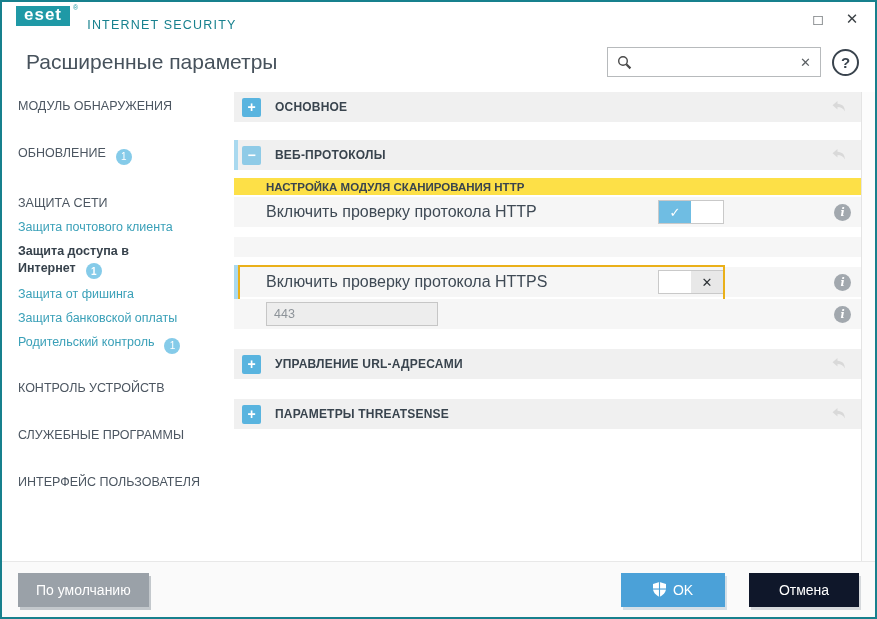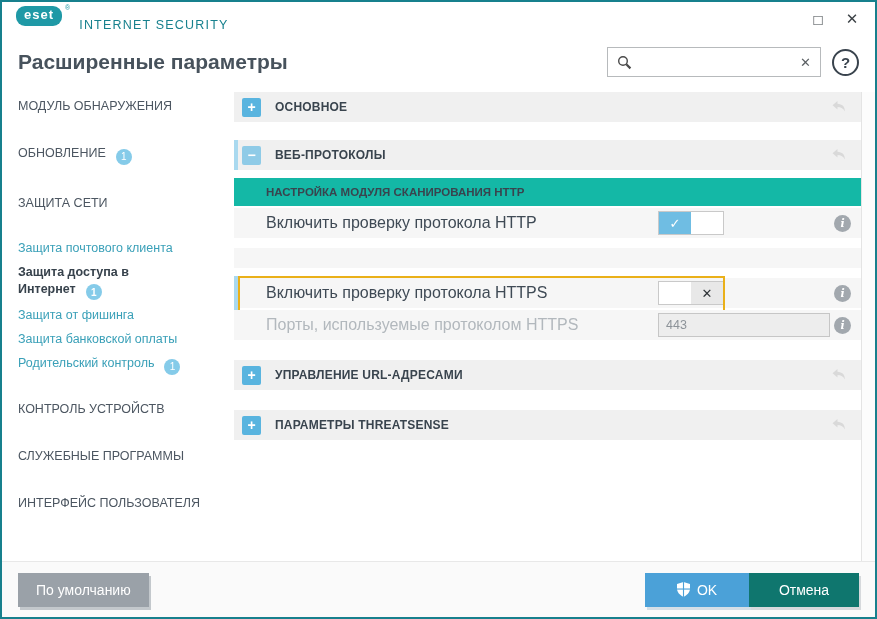--- a/index.html
+++ b/index.html
@@ -13,69 +13,69 @@
     width:877px; height:619px;
     border:2px solid #17808d;
     background:#ffffff;
     display:flex; flex-direction:column;
     position:relative; overflow:hidden;
   }
   
   .titlebar { height:34px; flex:none; display:flex; align-items:center; padding:0 6px 0 14px; }
   .brand { display:flex; align-items:flex-start; gap:9px; }
   .logo {
-    background:#1f99a6; color:#fff; font-weight:bold; font-size:13px;
-    padding:1px 8px 3px; border-radius:9px; letter-spacing:1px; line-height:16px;
+    background:#1f99a6; color:#fff; font-weight:bold; font-size:17px;
+    padding:1px 8px 3px; border-radius:0; letter-spacing:1px; line-height:16px;
   }
   .regmark { color:#1f99a6; font-size:7px; margin-left:-6px; margin-top:-2px; }
   .product { color:#17818e; font-size:12.5px; letter-spacing:1.2px; margin-top:12px; }
   .winbtns { margin-left:auto; display:flex; }
   .winbtn { width:34px; height:28px; display:flex; align-items:center; justify-content:center;
             color:#3c4246; font-size:15px; cursor:default; }
   
   .header { height:52px; flex:none; display:flex; align-items:center; padding:0 16px; }
-  .page-title { font-size:21px; font-weight:bold; color:#47525c; margin:0; }
+  .page-title { font-size:21px; font-weight:normal; color:#47525c; margin:8px; }
   .header-right { margin-left:auto; display:flex; align-items:center; gap:11px; }
   .searchbox { width:214px; height:30px; border:1px solid #b7babc; background:#fff;
                display:flex; align-items:center; padding:0 9px; gap:7px; }
   .searchbox input { border:none; outline:none; flex:1; min-width:0; font-size:13px;
                      font-family:inherit; background:transparent; color:#333; }
   .search-clear { color:#5a5f63; font-size:13px; line-height:1; cursor:pointer; }
   .help-circle { width:27px; height:27px; border:2px solid #39434d; border-radius:50%;
                  display:flex; align-items:center; justify-content:center;
                  color:#39434d; font-size:15px; font-weight:bold; }
   
   .bodyrow { flex:1; display:flex; min-height:0; }
   .sidebar { width:232px; flex:none; padding:10px 0 0 16px; }
   .nav-item { display:block; cursor:pointer; line-height:17px; }
   .nav-section { font-size:12.5px; color:#4c5661; margin-top:30px; width:200px; }
   .nav-section:first-child { margin-top:0; }
   .nav-section.active { color:#2f9fb8; }
   .nav-sub { font-size:12.5px; color:#3aa0b8; margin-top:7px; width:180px; }
-  .nav-sub.first { margin-top:28px; }
+  .nav-sub.first { margin-top:7px; }
   .nav-sub.selected { color:#37424c; font-weight:bold; width:172px; }
   .nav-gap { margin-top:26px; }
   .badge { display:inline-flex; width:16px; height:16px; border-radius:50%;
            background:#85cbe9; color:#fff; font-size:10px; align-items:center;
            justify-content:center; margin-left:10px; vertical-align:-3px; }
   
   .content { flex:1; min-width:0; display:flex; padding-top:4px; }
   .content-main { flex:1; min-width:0; }
   .scrolltrack { width:14px; flex:none; border-left:1px solid #e4e4e4; background:#fcfcfc; }
   .sec { height:30px; background:#f0f0f0; display:flex; align-items:center;
          padding:0 10px 0 8px; gap:14px; position:relative; cursor:pointer; }
   .sec.modified::before { content:""; position:absolute; left:0; top:0; bottom:0;
          width:4px; background:#a9d9ef; }
   .expander { width:19px; height:19px; border-radius:2px; background:#59b4df; color:#fff;
               font-size:14px; font-weight:bold; line-height:1; display:flex;
               align-items:center; justify-content:center; flex:none; cursor:pointer; }
   .expander.minus { background:#8fcbe7; }
   .sec-label { font-size:12px; font-weight:bold; color:#39444e; letter-spacing:0.2px; }
   .undo { margin-left:auto; margin-right:4px; cursor:pointer; display:flex; }
-  .grp { height:28px; background:#14b8a6; display:flex; align-items:center;
+  .grp { height:17px; background:#fde047; display:flex; align-items:center;
          padding-left:32px; margin-bottom:2px; }
   .grp-label { font-size:11.5px; font-weight:bold; color:#39444e; }
   .row { min-height:30px; background:#f6f6f6; display:flex; align-items:center;
          padding-left:32px; margin-bottom:2px; position:relative; }
   .row-label { font-size:16px; color:#3f4a55; width:392px; flex:none; }
   .row-label.disabled { color:#b2b8bd; }
   .toggle { width:66px; height:24px; border:1px solid #c9c9c9; background:#fff;
             display:flex; flex:none; cursor:pointer; }
   .toggle-half { flex:1; display:flex; align-items:center; justify-content:center;
                  font-size:13px; font-weight:bold; }
@@ -99,21 +99,21 @@
   .sec-gap { height:18px; }
   
   .footer { height:56px; flex:none; background:#fafafa; border-top:1px solid #e8e8e8;
             display:flex; align-items:center; padding:0 16px;justify-content:space-between; }
   .btn { height:34px; border:none; color:#fff; font-size:14px; font-family:inherit;
          display:flex; align-items:center; justify-content:center; cursor:pointer; }
   .btn-default { background:#9aa1a8; min-width:126px; padding:0 18px;
                  box-shadow:2px 3px 0 #c3c8cc; }
   .btn-ok { background:#4ba1d8; width:104px; margin-left:auto; gap:7px;
             box-shadow:2px 3px 0 #d4dfe7; }
-  .btn-cancel { background:#0f766e; width:110px; 
+  .btn-cancel { background:#0f172a; width:110px; margin-left:24px;
                 box-shadow:2px 3px 0 #d6d9dc; }
 </style>
 </head>
 <body>
 
 <div class="window">
 
   <div class="titlebar">
     <div class="brand">
       <span class="logo">eset</span>
@@ -224,21 +224,20 @@
 
         <div class="row highlight">
           <span class="row-label">Включить проверку протокола HTTPS</span>
           <span class="toggle off">
             <span class="toggle-half left"></span>
             <span class="toggle-half right">✕</span>
           </span>
           <span class="info-icon">i</span>
         </div>
         <div class="row">
-          <span class="row-label disabled">Порты, используемые протоколом HTTPS</span>
           <input class="ports-input" type="text" disabled="" value="443" style="">
           <span class="info-icon">i</span>
         </div>
         <div class="sec-gap"></div>
 
         <div class="sec">
           <span class="expander">+</span>
           <span class="sec-label">УПРАВЛЕНИЕ URL-АДРЕСАМИ</span>
           <span class="undo">
             <svg width="15" height="13" viewBox="0 0 15 13">

